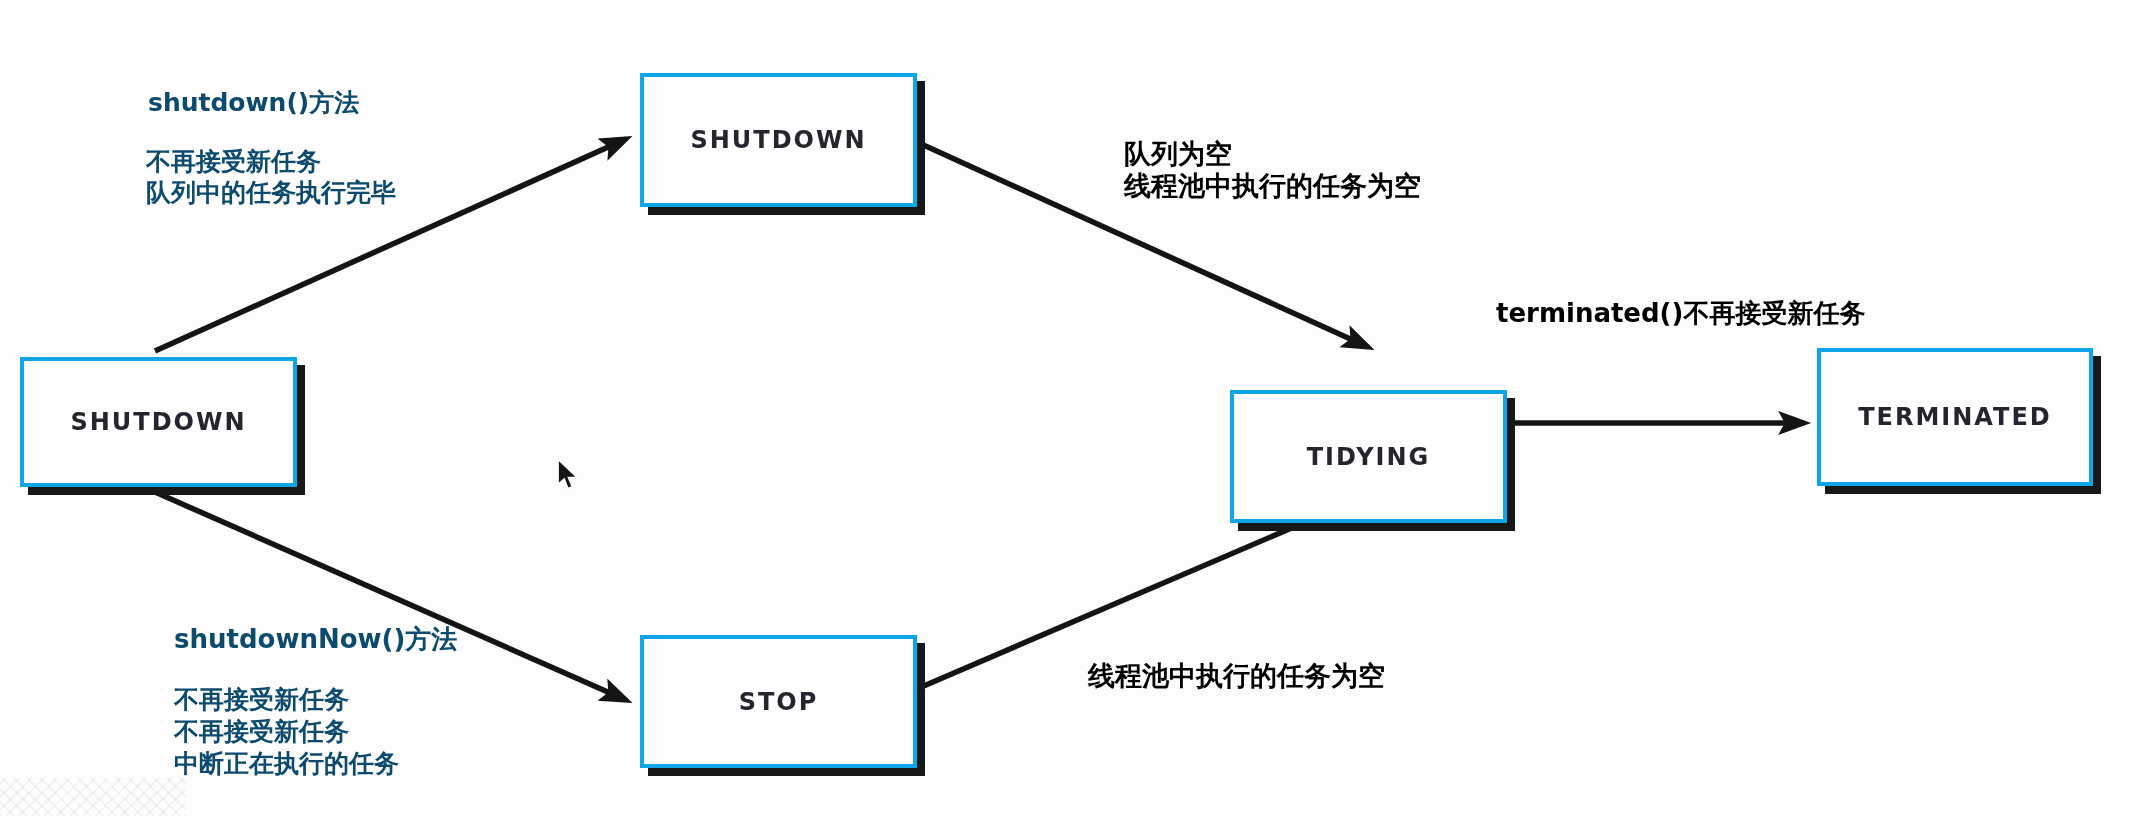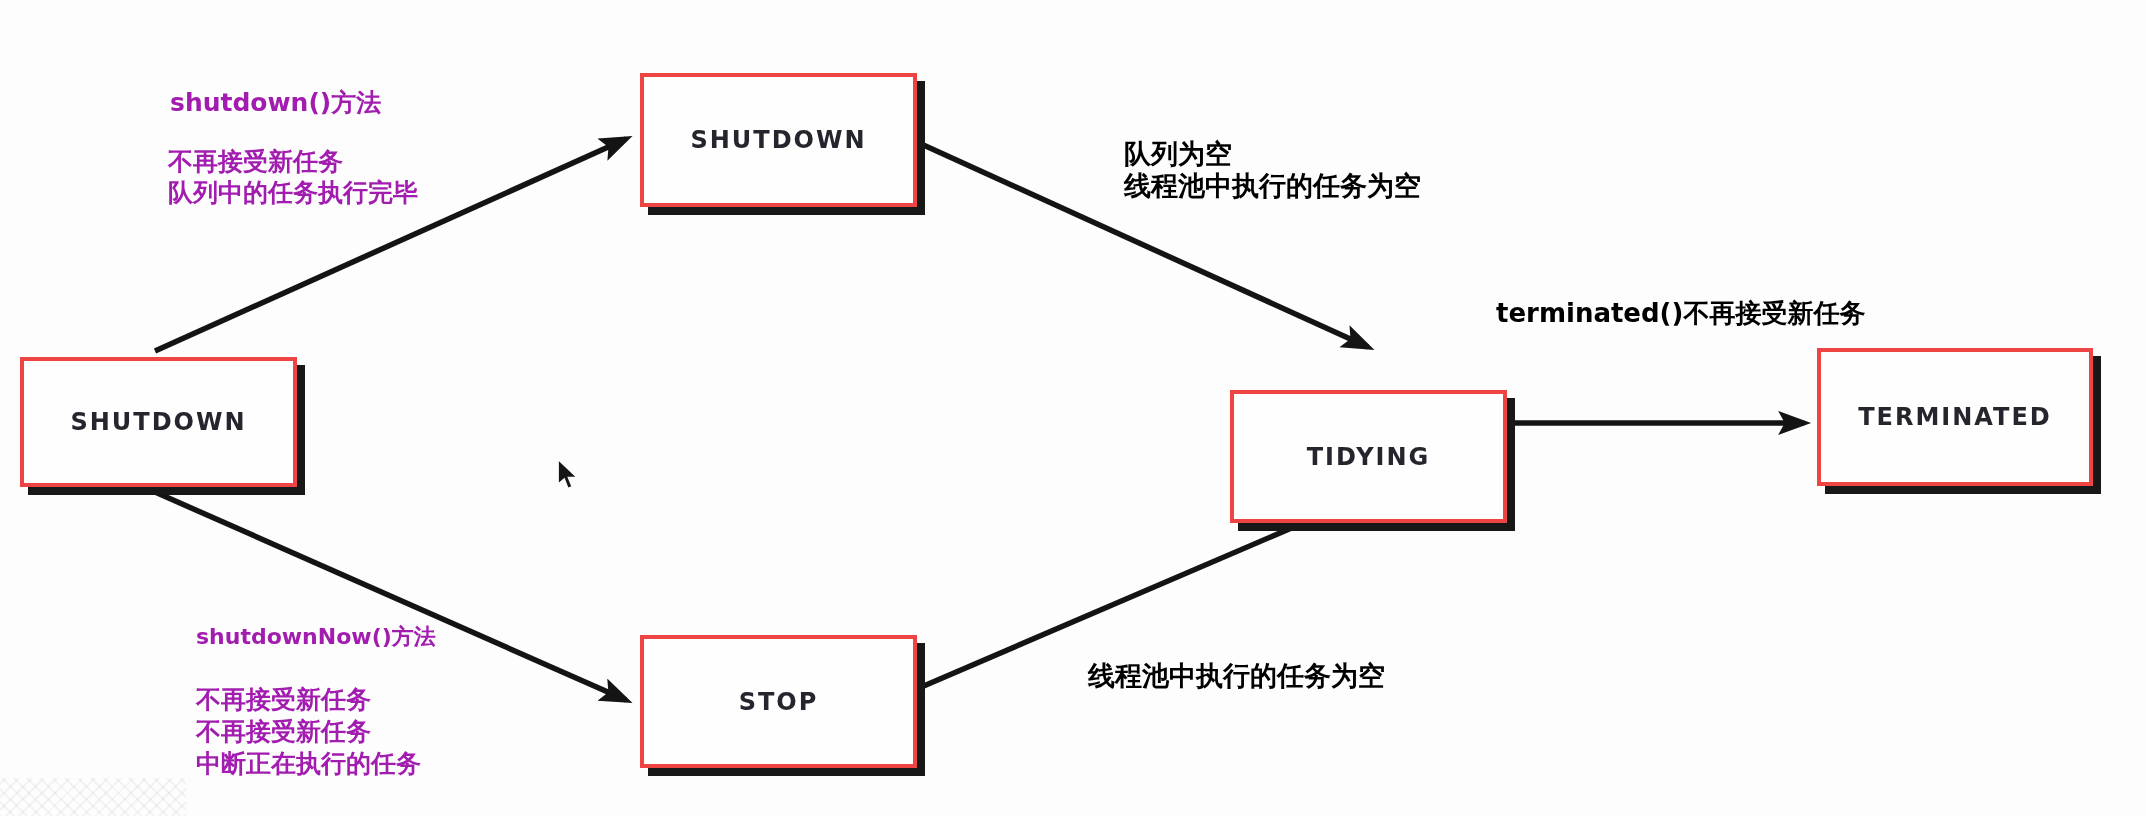--- a/index.html
+++ b/index.html
@@ -11,21 +11,21 @@
   }
   .stage {
     position: relative;
     width: 2146px; height: 816px;
     background: #fdfdfd;
   }
   
   .node {
     position: absolute;
     background: #fefefe;
-    border: 4px solid #ef4444;
+    border: 4px solid #0ea5e9;
     box-shadow: 8px 8px 0 #181818;
     display: flex;
     align-items: center;
     justify-content: center;
     box-sizing: border-box;
   }
   .node .label {
     font-size: 24px;
     font-weight: 700;
     letter-spacing: 2px;
@@ -36,29 +36,29 @@
   .node-stop       { left: 640px;  top: 635px; width: 277px; height: 133px; align-items: center; }
   .node-tidying    { left: 1230px; top: 357px; width: 277px; height: 133px; margin-top: 33px; }
   .node-terminated { left: 1817px; top: 348px; width: 276px; height: 138px; }
 
   
   .ann {
     position: absolute;
     font-weight: 700;
     white-space: nowrap;
   }
-  .ann.red   { color: #a21caf; margin-left: 22px; }
+  .ann.red   { color: #0c4a6e; }
   .ann.black { color: #000000; }
   .ann .t-line { display: block; }
 
   .ann-shutdown-title      { left: 148px;  top: 86px;  font-size: 25px; }
   .ann-shutdown-lines      { left: 146px;  top: 146px; font-size: 25px; line-height: 31px; }
   .ann-shutdown-tidying    { left: 1124px; top: 138px; font-size: 27px; line-height: 32px; }
   .ann-terminated          { left: 1496px; top: 296px; font-size: 26px; }
-  .ann-shutdownnow-title   { left: 174px;  top: 622px; font-size: 22px; }
+  .ann-shutdownnow-title   { left: 174px;  top: 622px; font-size: 26px; }
   .ann-shutdownnow-lines   { left: 174px;  top: 684px; font-size: 25px; line-height: 32px; }
   .ann-stop-tidying        { left: 1088px; top: 658px; font-size: 27px; }
 
   .arrow-layer {
     position: absolute; left: 0; top: 0;
     width: 2146px; height: 816px;
     pointer-events: none;
   }
 
   .cursor-layer { position: absolute; left: 556px; top: 458px; }

